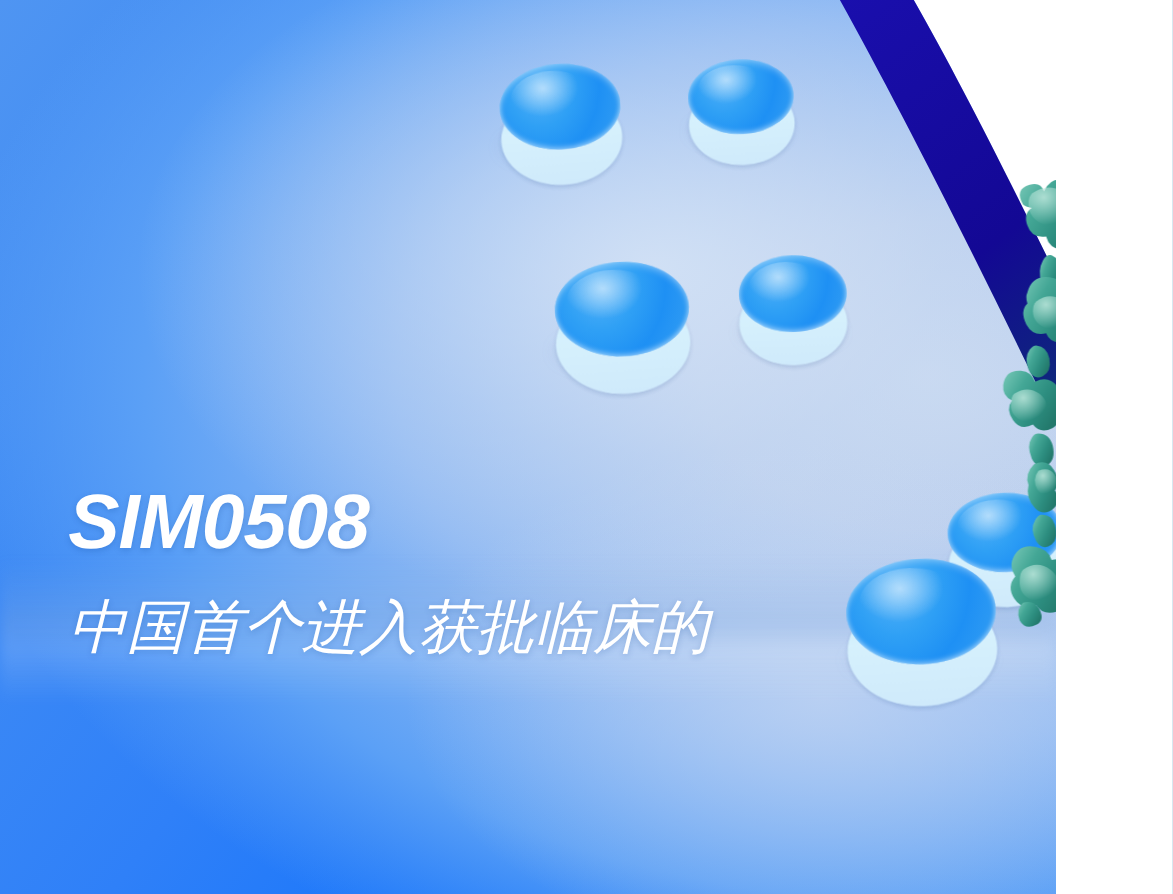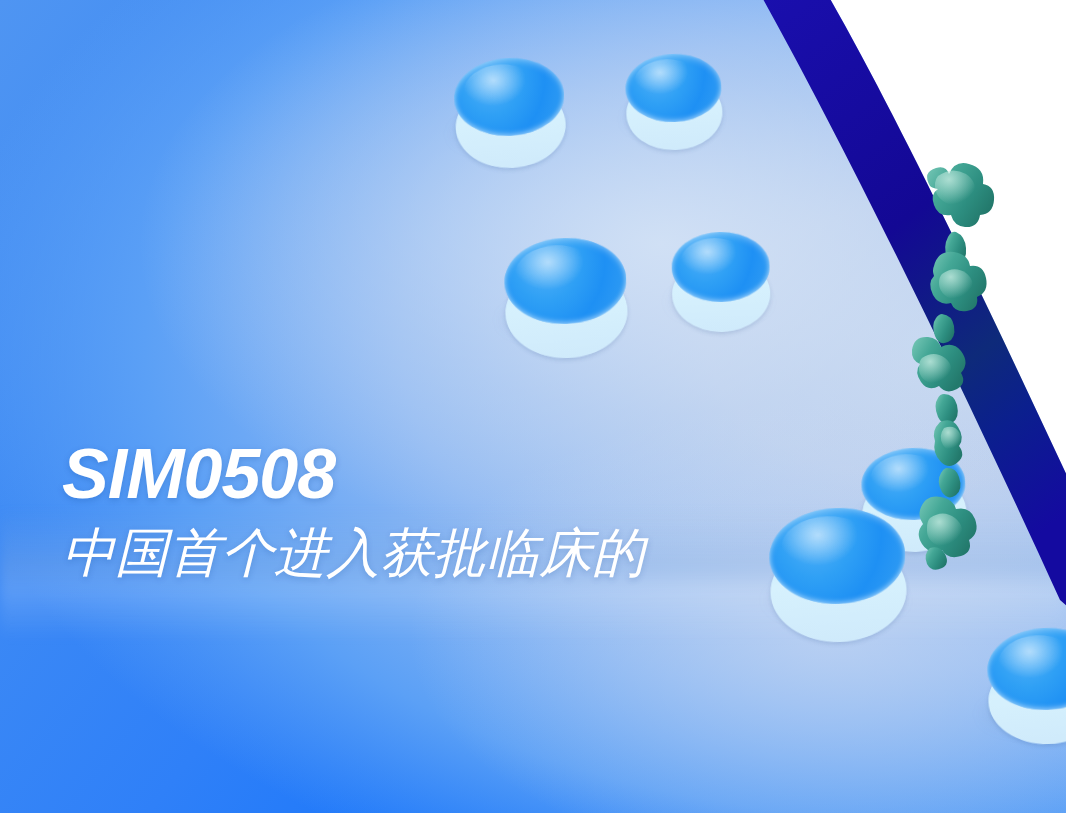--- a/index.html
+++ b/index.html
@@ -1,20 +1,20 @@
 <!DOCTYPE html>
 <html><head>
 <meta charset="utf-8">
 <style>
   html,body{margin:0;padding:0;background:#fff;}
   body{font-family:"Liberation Sans","DejaVu Sans",sans-serif;}
 
   #poster{
     position:relative;
-    width:1066px;
+    width:960px;
     height:813px;
     overflow:hidden;
     background:#0369a1;
   }
 
   
   .bg-base{
     position:absolute; inset:0;
     background:
       radial-gradient(120% 95% at 88% 42%, #c9d9f0 0%, #bdd0ee 18%, #8fb9f3 42%, #5ba0f6 62%, rgba(91,160,246,0) 78%),
@@ -94,21 +94,21 @@
     font-family:"DejaVu Sans","Liberation Sans",sans-serif;
     font-weight:400;
     font-style:italic;
     font-size:53px;
     line-height:72px;
     margin:0;
     letter-spacing:0px;
     text-shadow:0 2px 6px rgba(10,60,140,.20);
     white-space:nowrap;
   }
-  .subline.l1{margin-top:6px;font-family:Liberation Serif, serif;}
+  .subline.l1{margin-top:24px;font-family:Liberation Serif, serif;}
 </style>
 </head>
 <body>
 
 <div id="poster">
 
   <div class="bg-base"></div>
   <div class="bg-sheen"></div>
   <div class="ground"></div>
 

